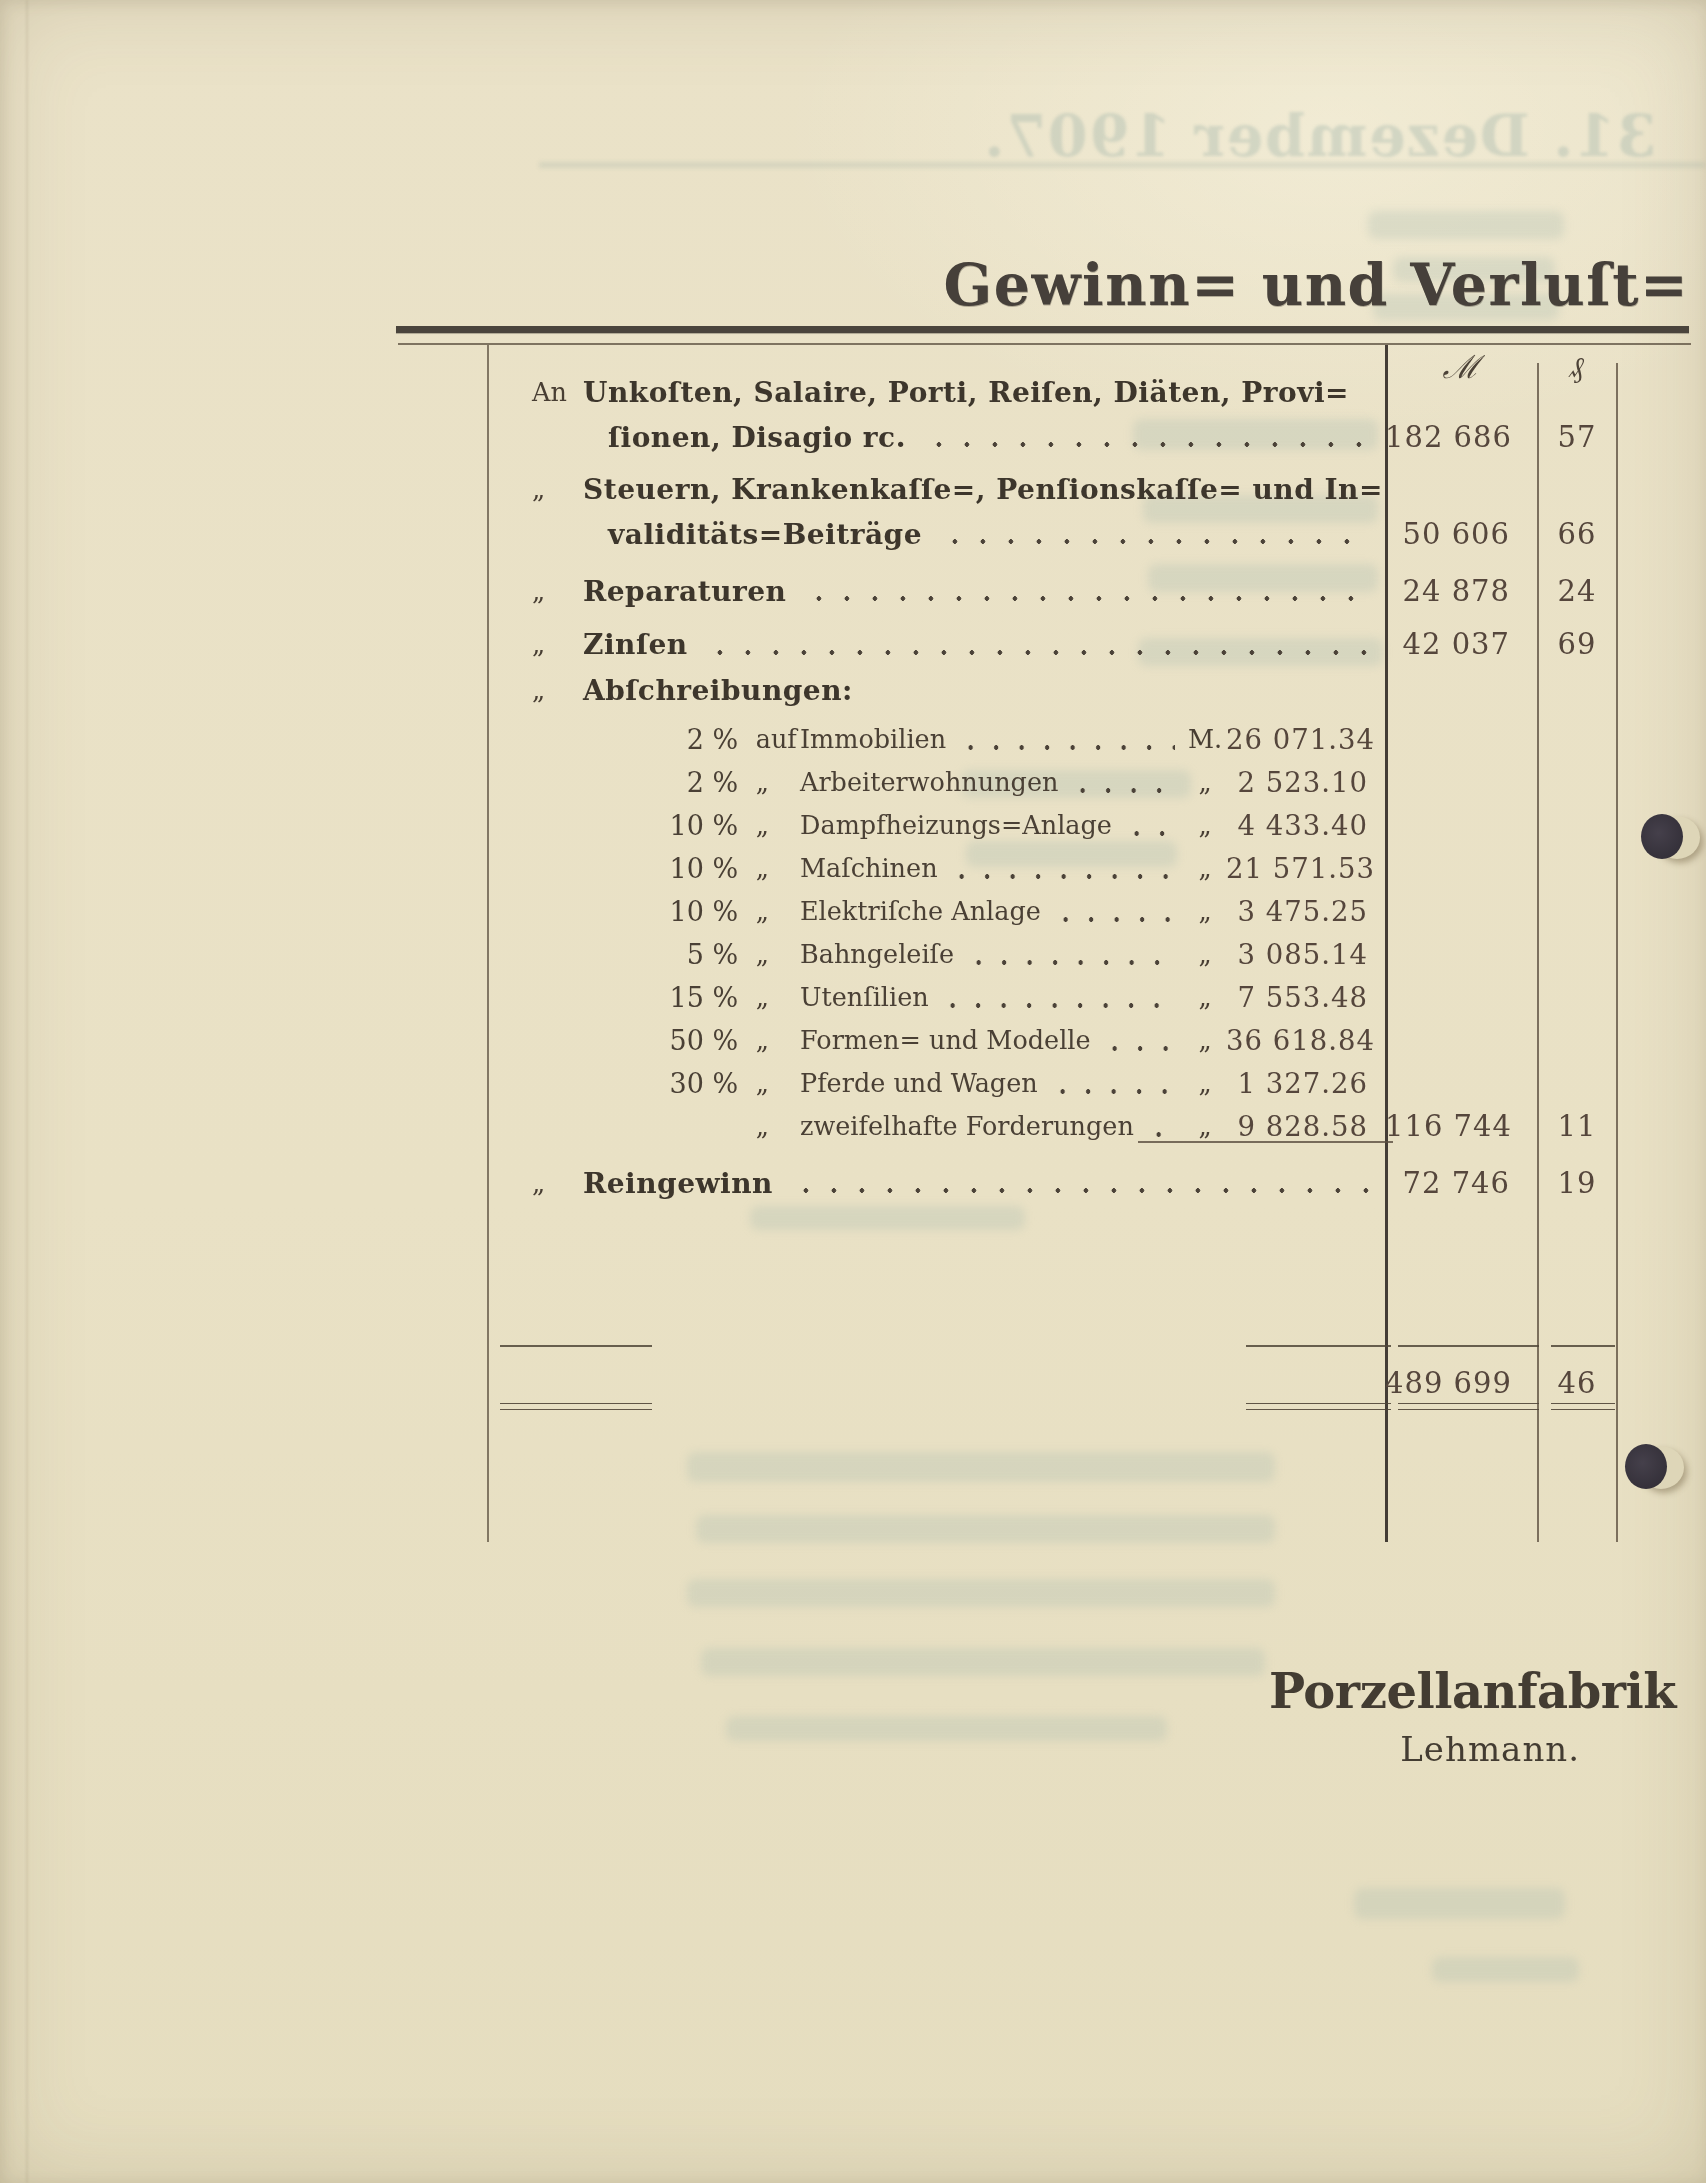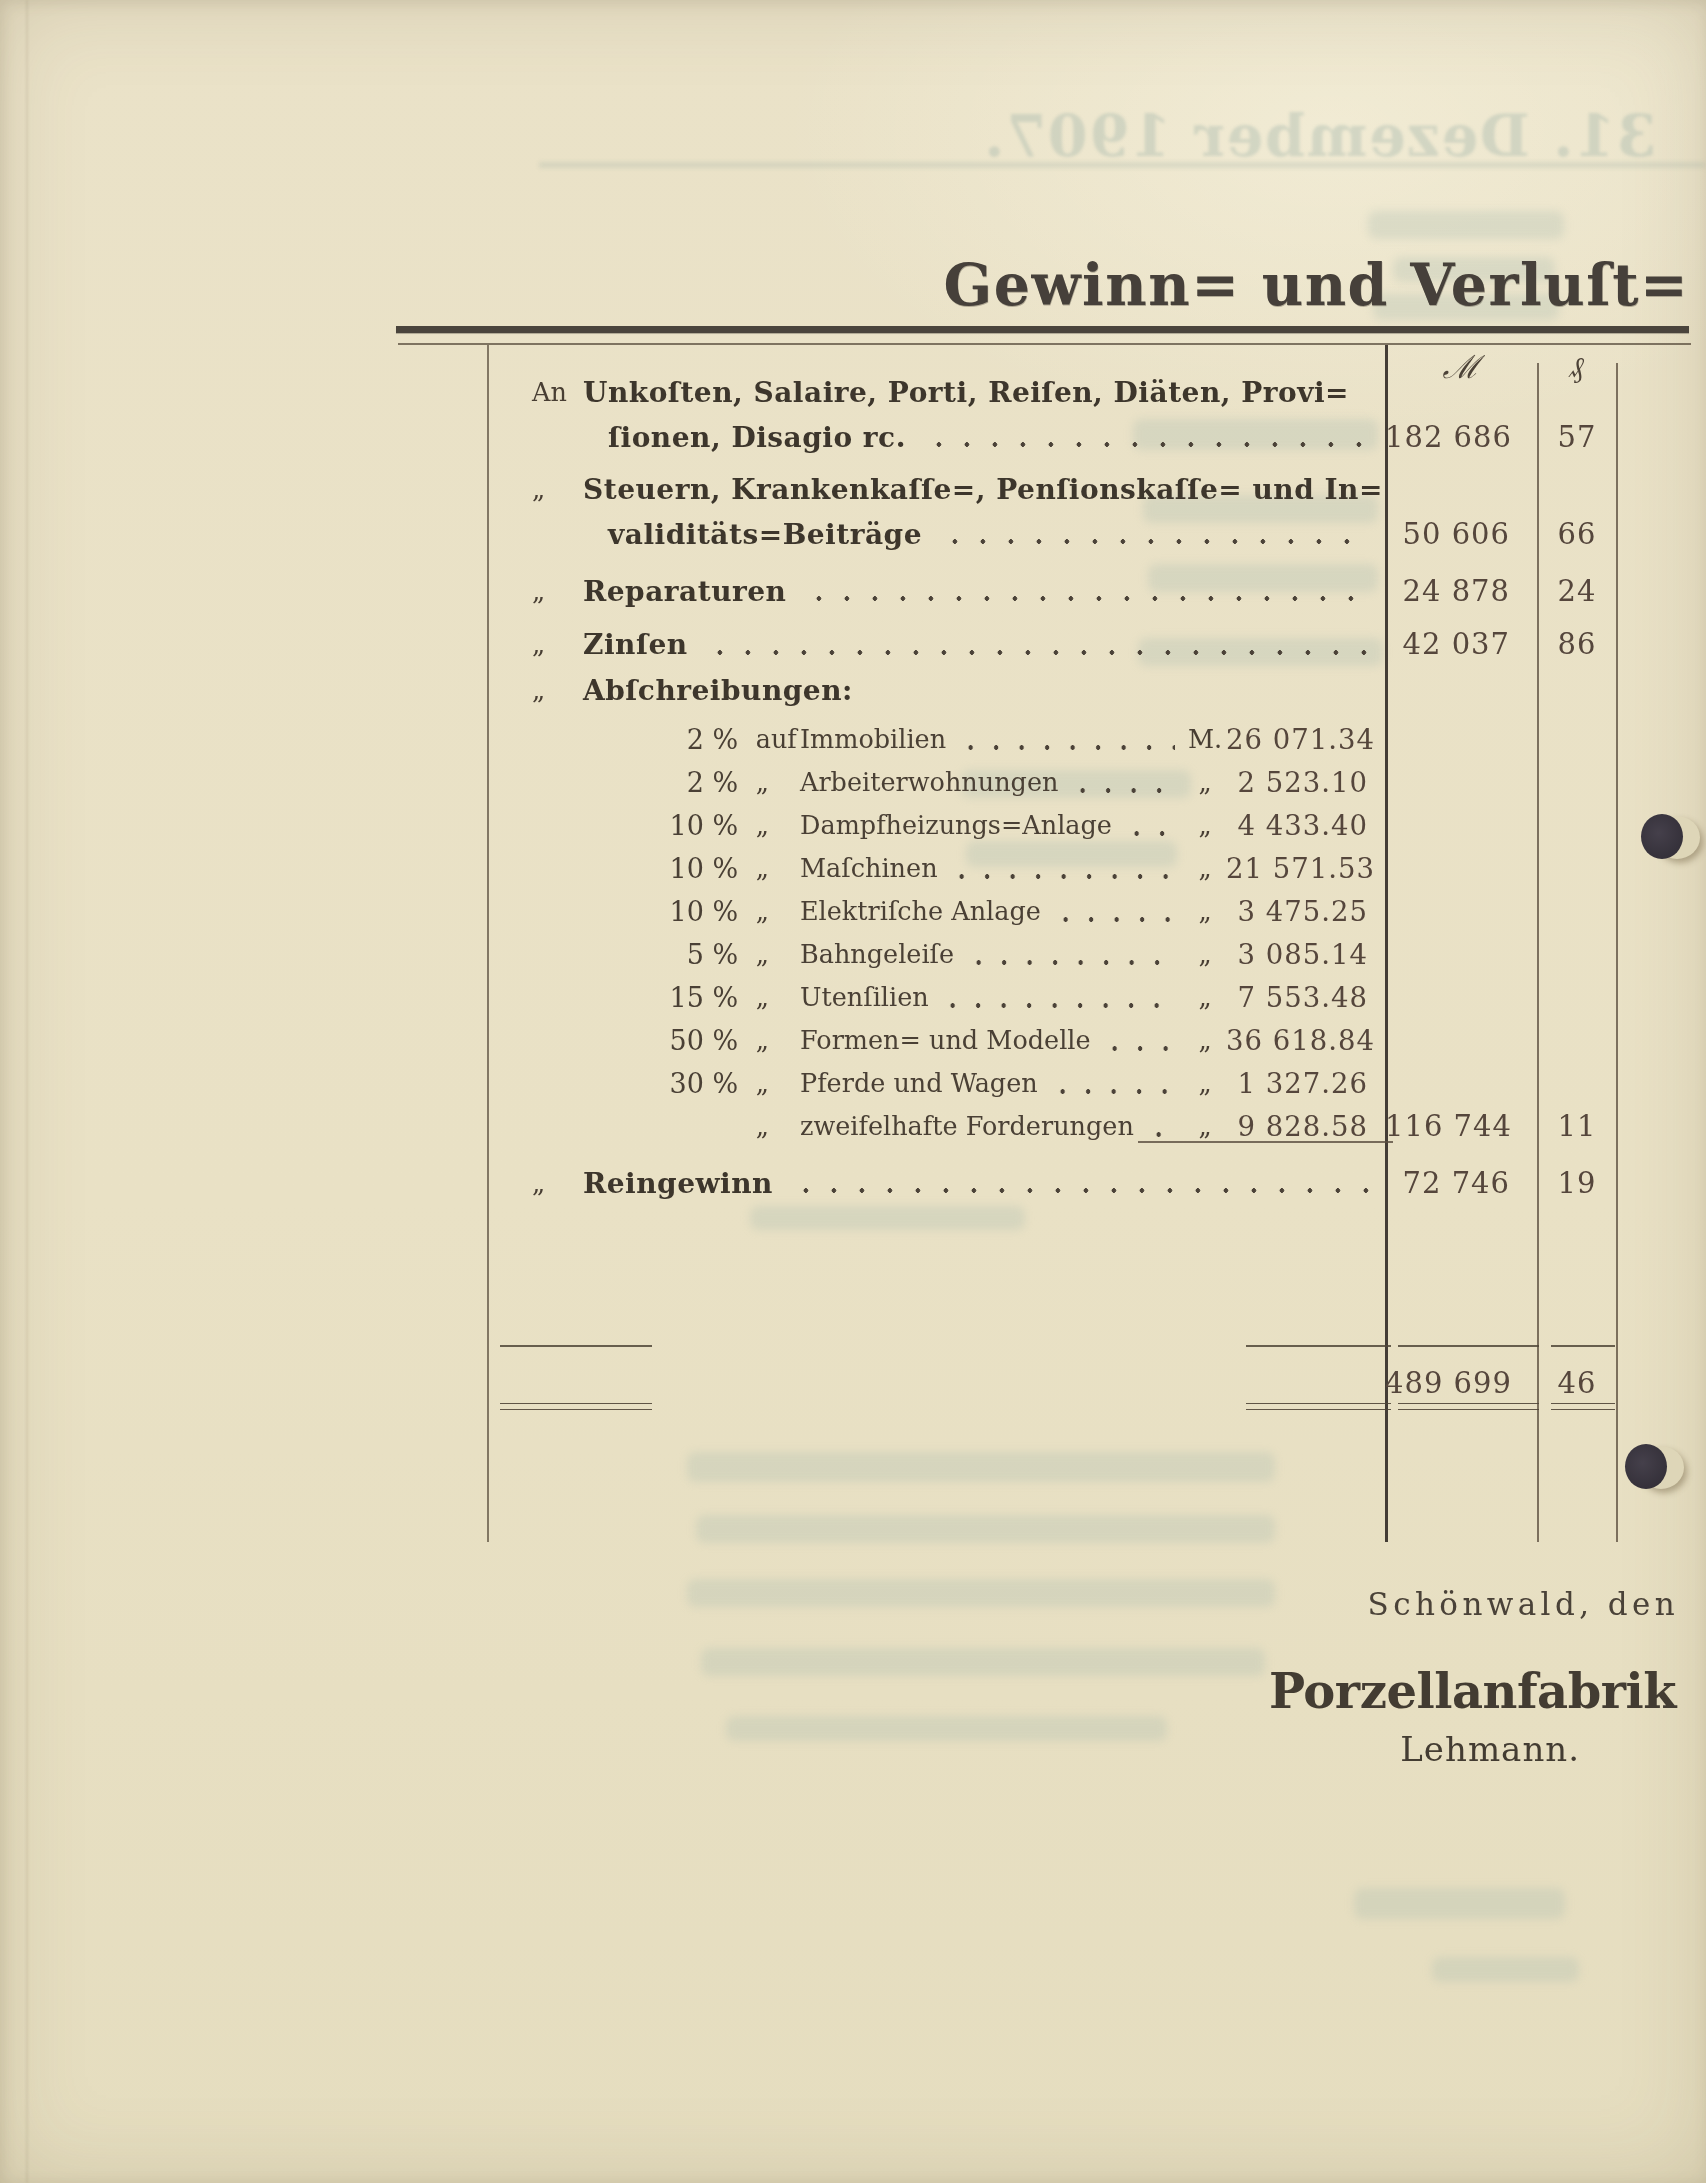--- a/index.html
+++ b/index.html
@@ -175,21 +175,21 @@
         </div>
         <div class="mrow r4">
           <div class="desc">
             <div class="dline">
               <span class="prefix">„</span>
               <span class="dtext">Zinſen</span>
               <span class="dots"></span>
             </div>
           </div>
           <div class="colM">42 037</div>
-          <div class="colPf">86</div>
+          <div class="colPf">69</div>
         </div>
         <div class="mrow r5">
           <div class="desc">
             <div class="dline">
               <span class="prefix">„</span>
               <span class="dtext">Abſchreibungen:</span>
             </div>
           </div>
           <div class="colM"></div>
           <div class="colPf"></div>
@@ -332,18 +332,17 @@
 
     <div class="dseg" style="left:12.8px;top:1058px;width:152px"></div>
     <div class="dseg" style="left:759px;top:1058px;width:145px"></div>
     <div class="dseg" style="left:911px;top:1058px;width:141px"></div>
     <div class="dseg" style="left:1064px;top:1058px;width:64px"></div>
   </div>
 
   <div class="hole" style="left:1641px;top:814px"></div>
   <div class="hole" style="left:1625px;top:1444px"></div>
 
-  <div class="sig-place">Schönwald, den</div>
   <div class="sig-company">Porzellanfabrik</div>
   <div class="sig-name">Lehmann.</div>
 
 </div>
 
 
 </body></html>

